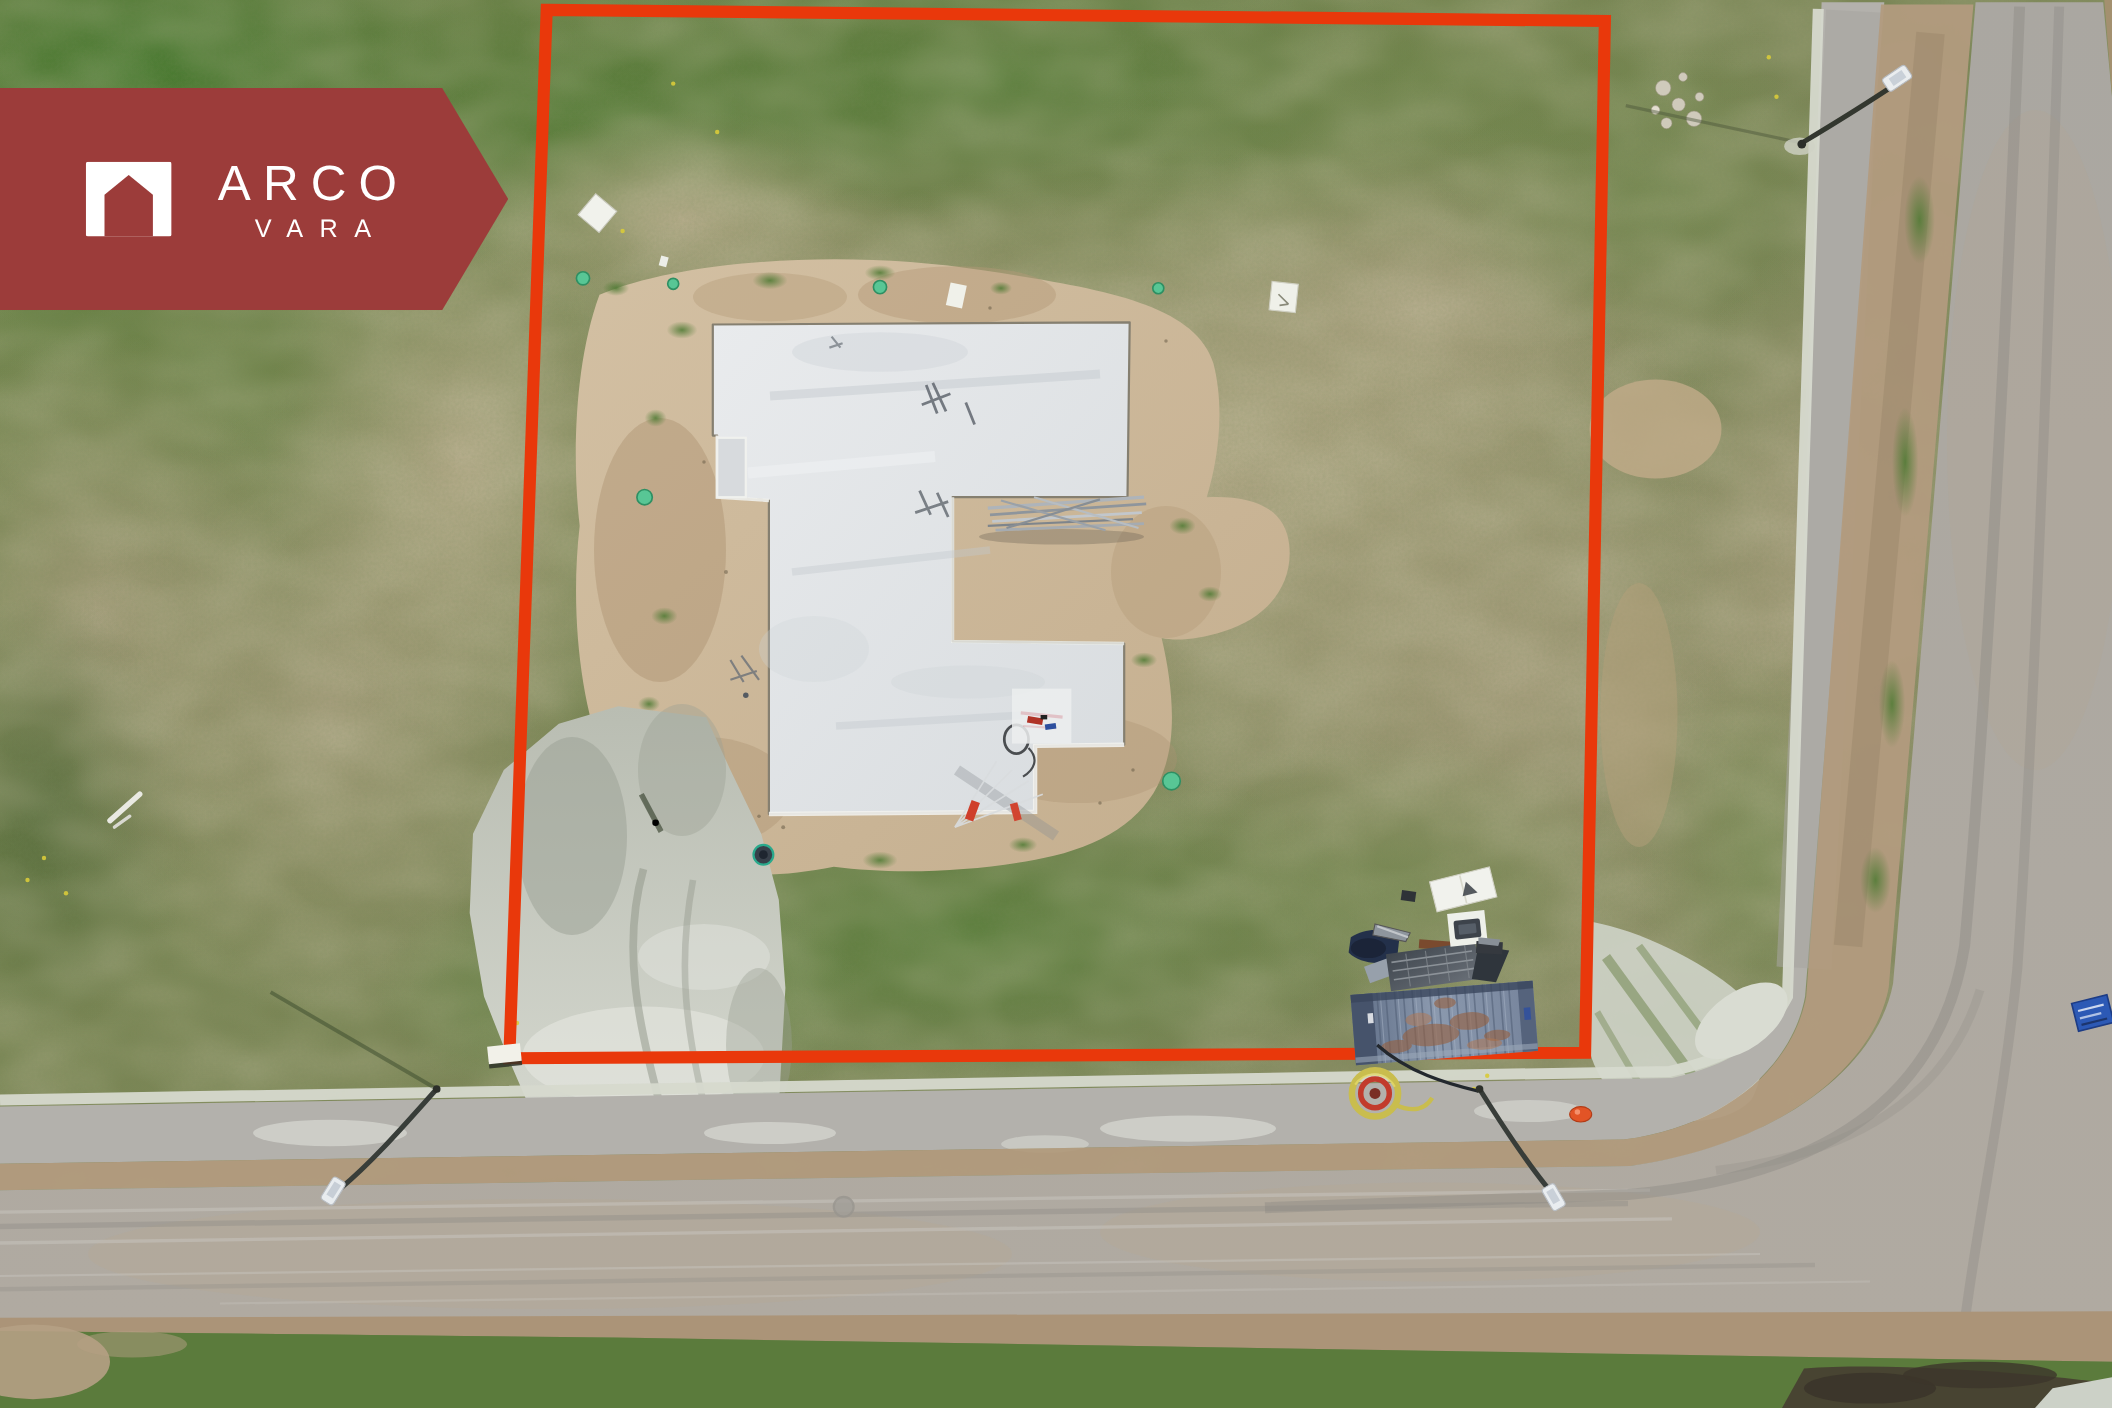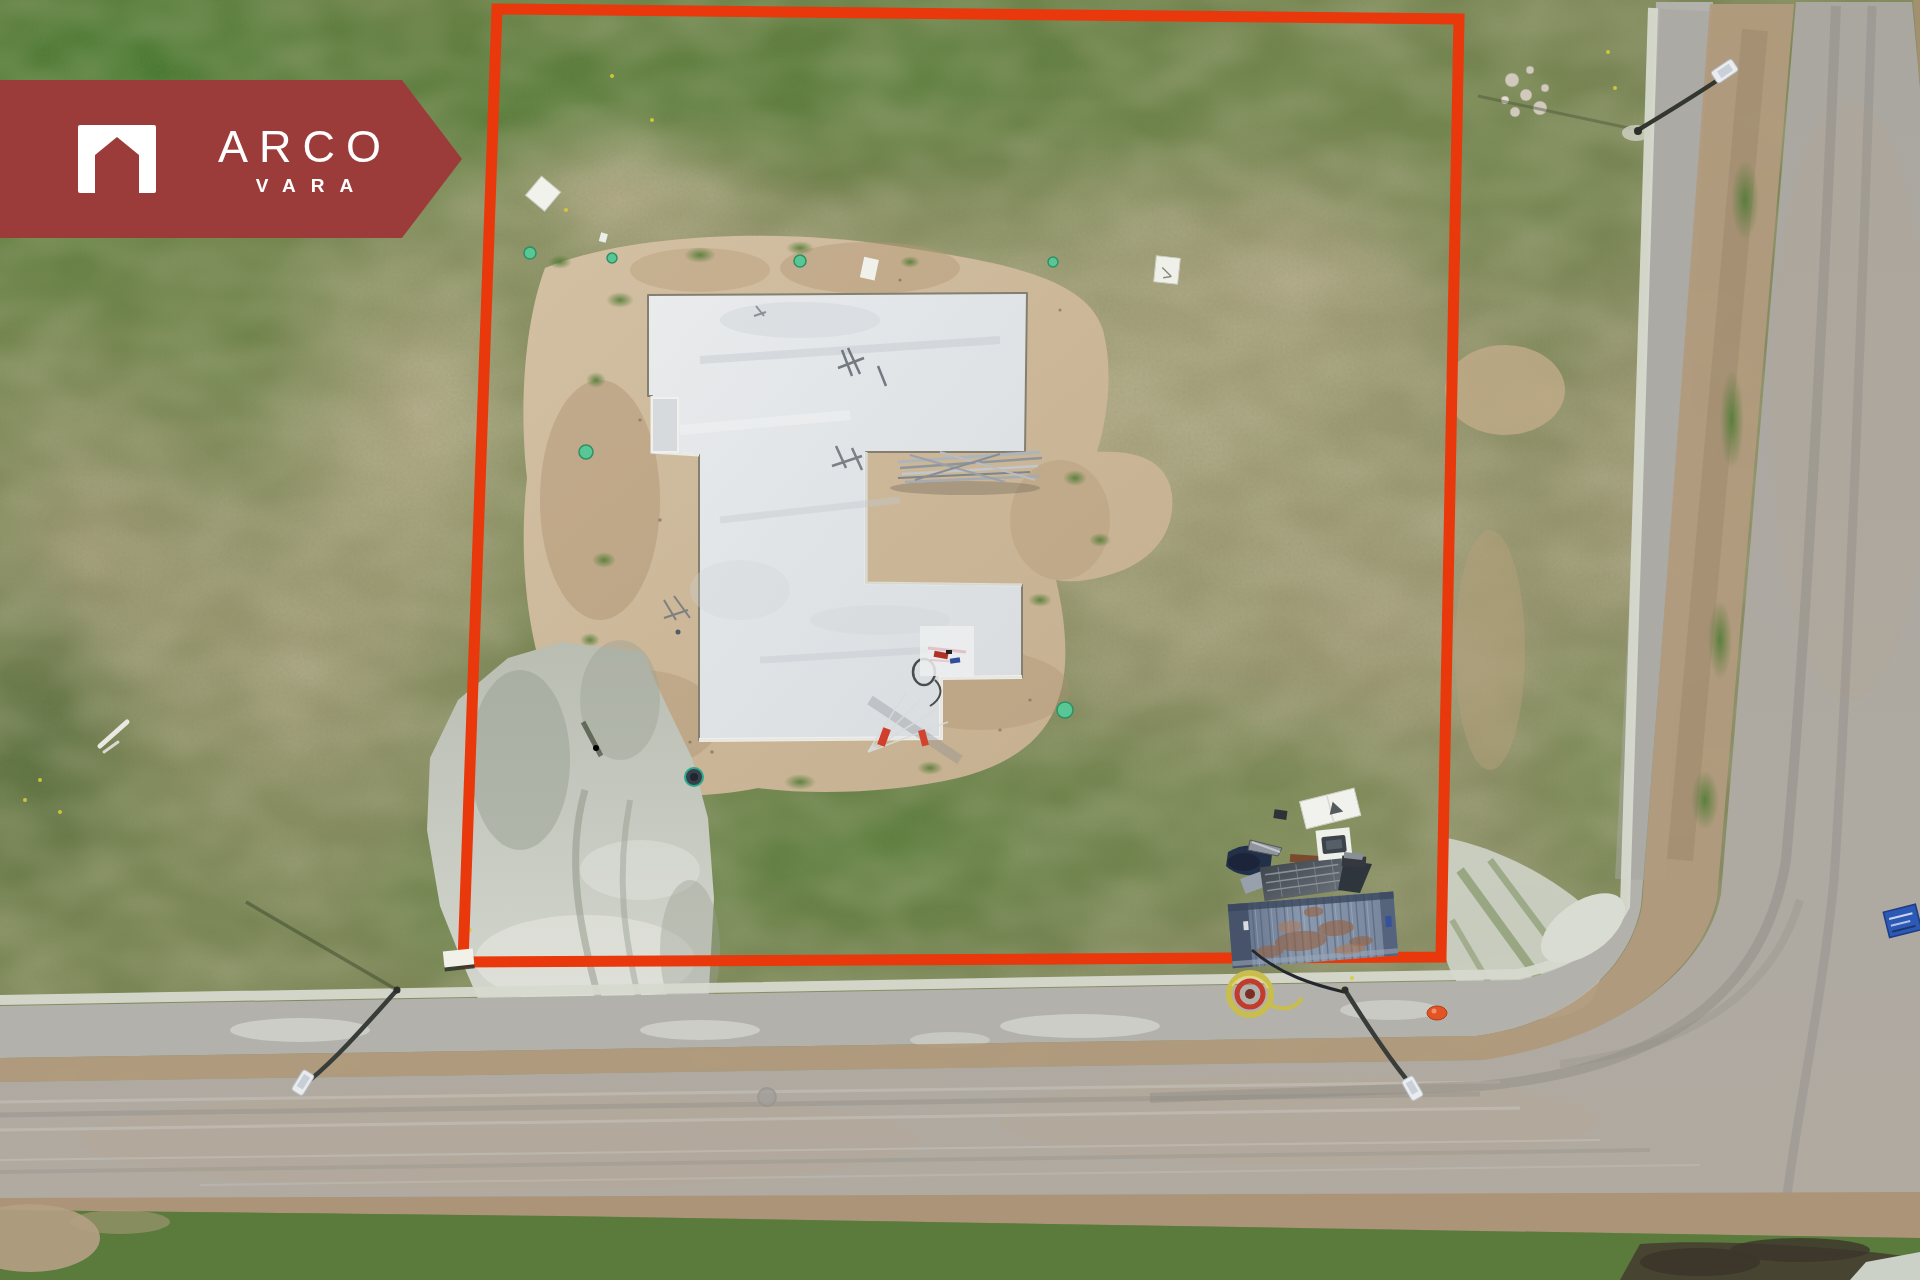--- a/index.html
+++ b/index.html
@@ -1,27 +1,27 @@
 <!DOCTYPE html>
 <html style="--banner_red: #9c3c3a; --boundary_red: #e9380b; --grass_green: #5e7c40; --dry_grass: #a89e7e; --sand: #cdb999; --concrete_slab: #e2e5e8; --asphalt: #a9a6a0; --gravel: #ccd0c6; --container_blue: #7b89a1; --safety_orange: #e25426; --hose_yellow: #c9bd4e; --sign_blue: #2c59b5;"><head>
 <meta charset="utf-8">
 <style>
   html,body{margin:0;padding:0;background:#222;}
   .scene{position:relative;width:1920px;height:1280px;overflow:hidden;font-family:"Liberation Sans",sans-serif;}
   .scene svg.photo{position:absolute;left:0;top:0;width:1920px;height:1280px;display:block;}
   .banner{
-    position:absolute;left:0;top:80px;width:462px;height:158px;
+    position:absolute;left:0;top:80px;width:462px;height:202px;
     background:var(--banner_red,#9c3c3a);
     clip-path:polygon(0 0,87% 0,100% 50%,87% 100%,0 100%);
-    display:flex;align-items:center;padding-left:78px;box-sizing:border-box;gap:62px;
+    display:flex;align-items:center;padding-left:78px;box-sizing:border-box;gap:42px;
   }
   .logo-box{width:78px;height:68px;flex:0 0 auto;}
   .brand{display:flex;flex-direction:column;color:#fff;}
   .brand-primary{font-size:45px;font-weight:500;letter-spacing:11px;line-height:1;}
-  .brand-secondary{font-size:19px;font-weight:700;letter-spacing:15px;line-height:1;margin-top:7px;align-self:center;padding-left:14px;}
+  .brand-secondary{font-size:23px;font-weight:400;letter-spacing:15px;line-height:1;margin-top:7px;align-self:center;padding-left:14px;}
 </style>
 </head>
 <body>
 
 <div class="scene">
 <svg class="photo" viewBox="0 0 1920 1280" aria-hidden="true">
   <defs>
     <linearGradient id="gBase" x1="0" y1="0" x2="1" y2="1">
       <stop offset="0" stop-color="#6d8148"></stop>
           <stop offset="1" stop-color="#8d8c68"></stop>

